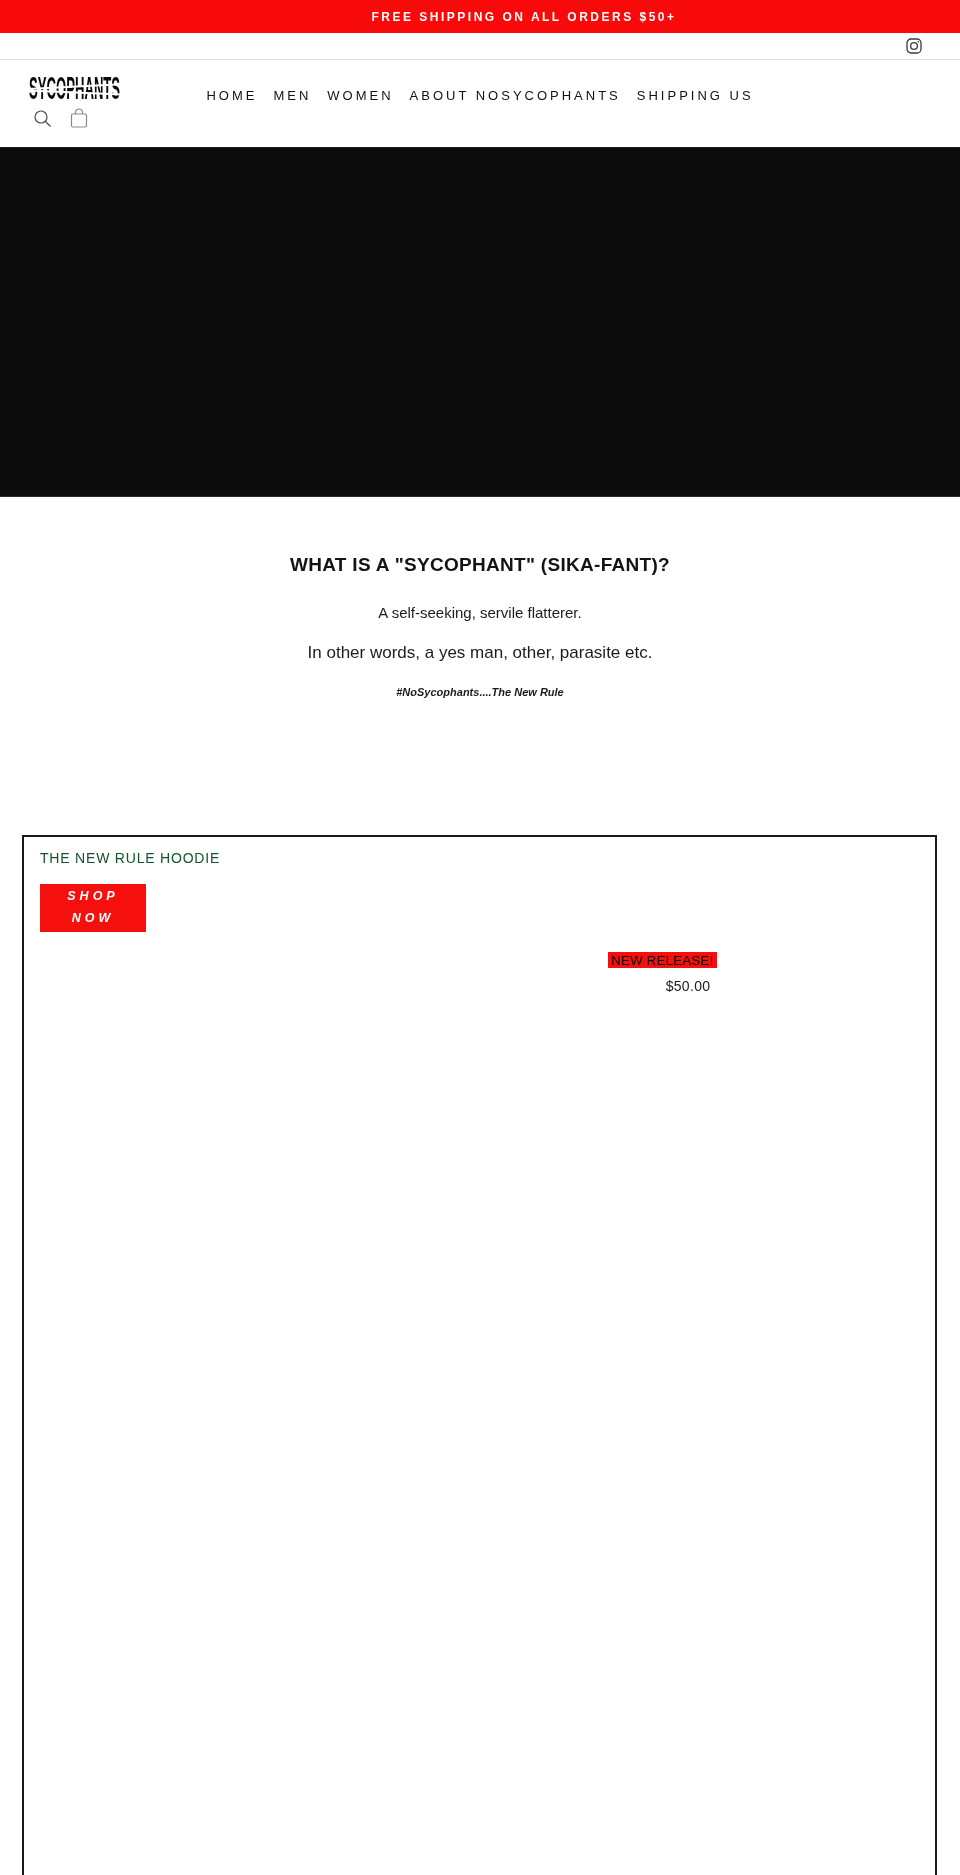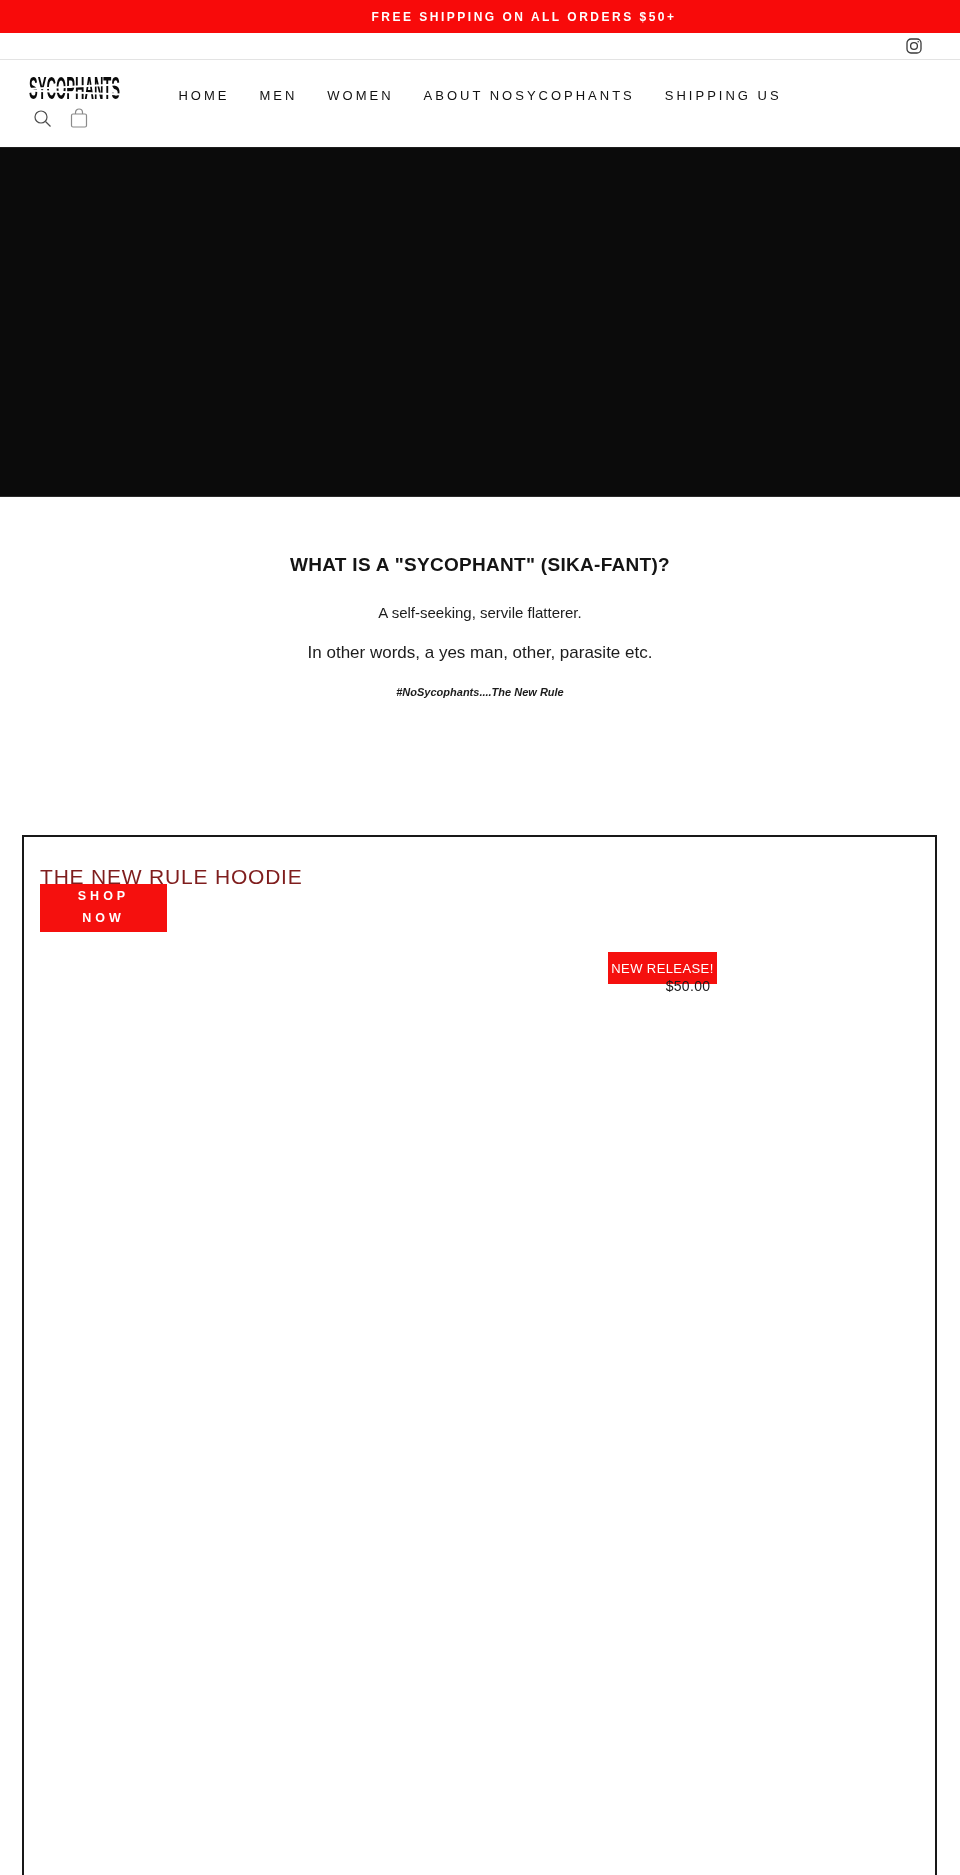--- a/index.html
+++ b/index.html
@@ -44,21 +44,21 @@
     display:inline-block;line-height:1;
     cursor:pointer;
   }
   .logo i{
     position:absolute;left:-2px;right:-2px;height:1px;background:#ffffff;
   }
   .logo i.s1{top:38%;transform:rotate(-1.2deg);}
   .logo i.s2{top:58%;transform:rotate(1.0deg);}
   .nav{
     position:absolute;left:0;top:28px;width:960px;
-    display:flex;justify-content:center;gap:30px;
+    display:flex;justify-content:center;gap:16px;
   }
   .nav a{
     font-size:13px;letter-spacing:3px;color:#121212;text-decoration:none;
     white-space:nowrap;cursor:pointer;
   }
   .hdr-icons{
     position:absolute;left:33px;top:48px;display:flex;gap:17px;align-items:center;
   }
   .hdr-icons svg{display:block;cursor:pointer;}
 
@@ -81,37 +81,37 @@
   .intro .l1{margin-top:27px;font-size:15px;line-height:20px;}
   .intro .l2{margin-top:20px;font-size:17px;line-height:20px;}
   .intro .l3{margin-top:19px;font-size:11px;line-height:20px;font-weight:bold;font-style:italic;}
 
   
   .product-box{
     position:absolute;top:835px;left:22px;width:911px;height:1200px;
     border:2px solid #181818;background:#ffffff;box-sizing:content-box;
   }
   .product-box h3{
-    margin:0;position:absolute;left:16px;top:27px;
-    font-size:21px;font-weight:normal;color:#7f1d1d;letter-spacing:0.8px;line-height:26px;
+    margin:0;position:absolute;left:16px;top:8px;
+    font-size:14px;font-weight:normal;color:#14532d;letter-spacing:0.8px;line-height:26px;
   }
   .shop-now{
-    position:absolute;left:16px;top:47px;width:127px;height:48px;
+    position:absolute;left:16px;top:47px;width:106px;height:48px;
     background:#f5100e;border:none;color:#ffffff;
     font-family:"Liberation Sans", sans-serif;
     font-size:12.5px;font-weight:bold;letter-spacing:4px;line-height:1.75;
     display:flex;flex-direction:column;align-items:center;justify-content:center;
-    cursor:pointer;padding:8px;
+    cursor:pointer;padding:8px;font-style:italic;
   }
   .product-card{
     position:absolute;left:440px;top:100px;width:460px;height:300px;cursor:pointer;
   }
   .badge{
-    position:absolute;left:144px;top:15px;width:109px;height:32px;
-    background:#f5100e;color:#ffffff;
+    position:absolute;left:144px;top:15px;width:109px;height:16px;
+    background:#f5100e;color:#000000;
     display:flex;align-items:center;justify-content:center;
     font-size:13px;letter-spacing:0.4px;
   }
   .price{
     position:absolute;left:174px;top:41px;width:100px;
     text-align:center;font-size:14px;color:#1b1b1b;letter-spacing:0.3px;
   }
 </style>
 </head>
 <body>

